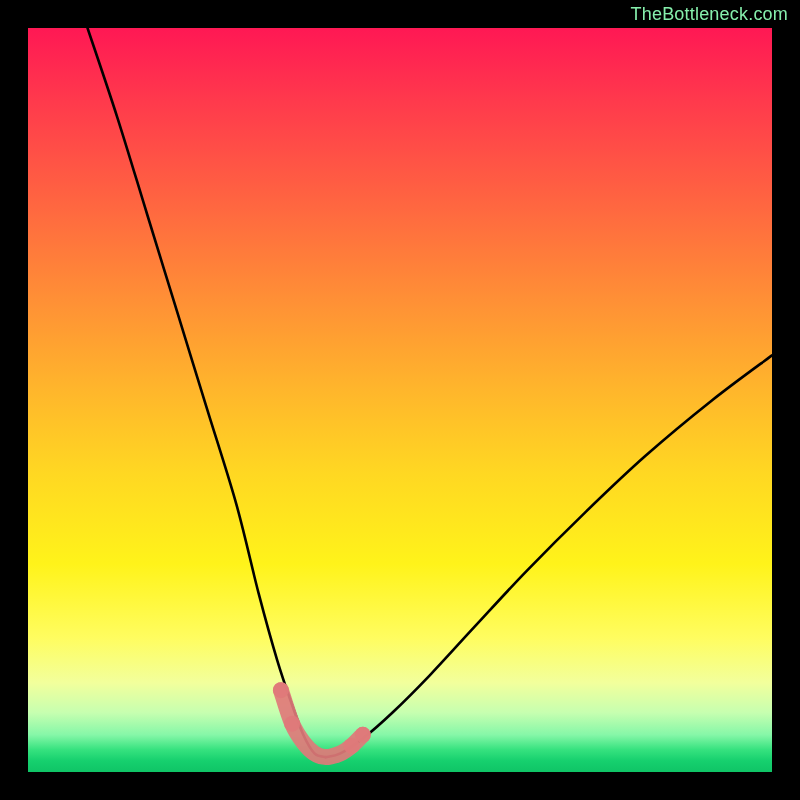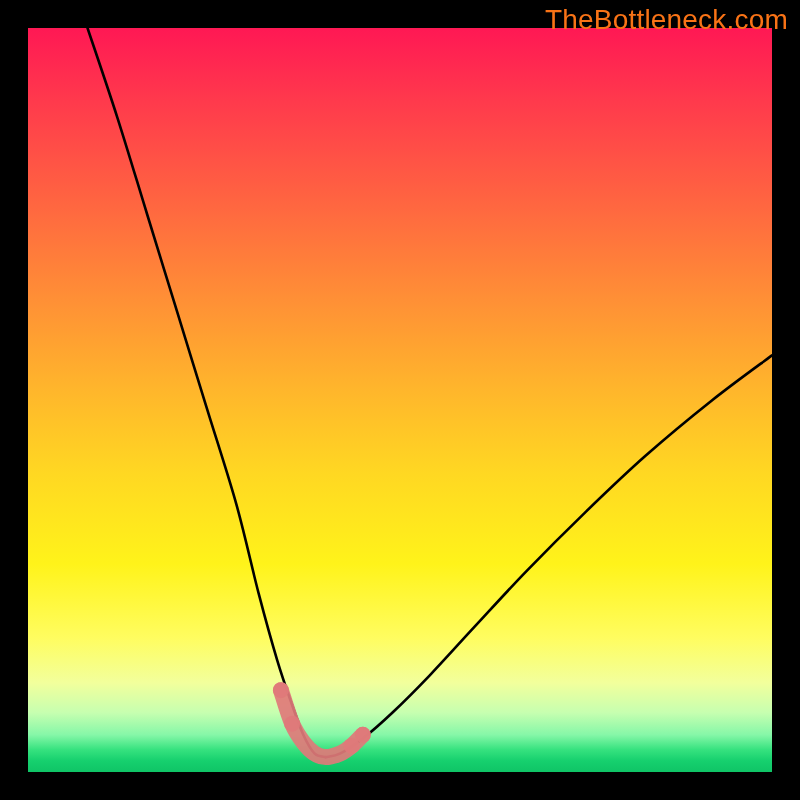--- a/index.html
+++ b/index.html
@@ -8,22 +8,22 @@
     height: 800px;
     background: #000;
     position: relative;
     font-family: Arial, sans-serif;
     overflow: hidden;
   }
   .watermark {
     position: absolute;
     top: 4px;
     right: 12px;
-    color: #f97316;
-    font-size: 28px;
+    color: #86efac;
+    font-size: 18px;
     font-weight: 500;
     z-index: 10;
     letter-spacing: 0.2px;
   }
   .plot-area {
     position: absolute;
     left: 28px;
     top: 28px;
     width: 744px;
     height: 744px;

